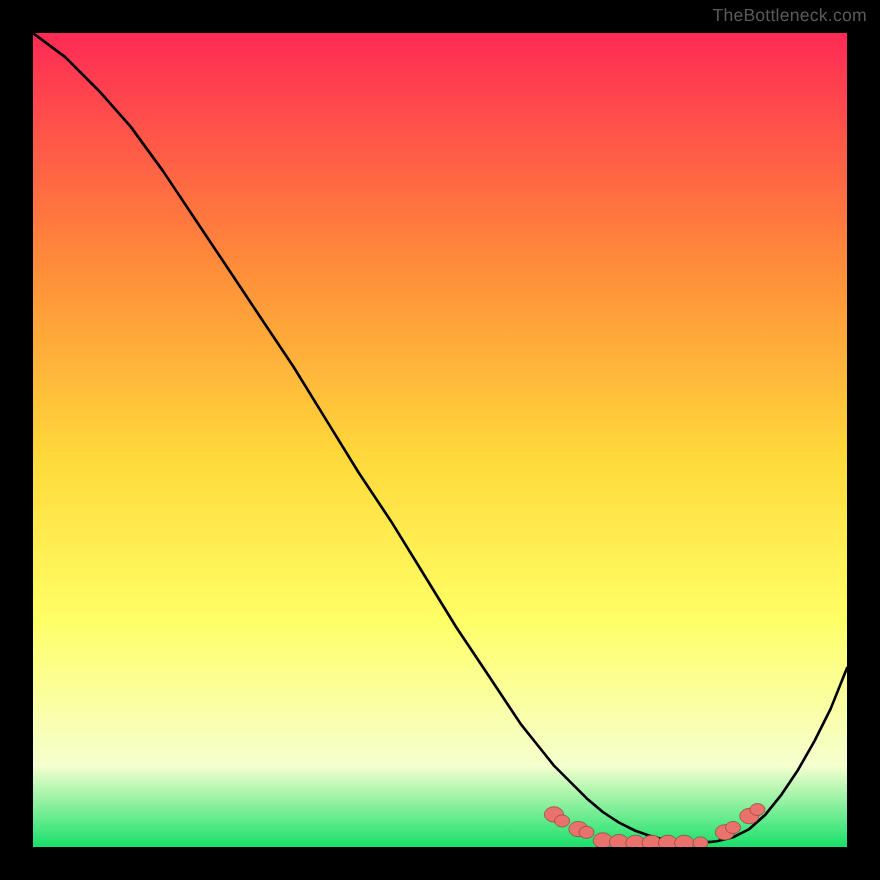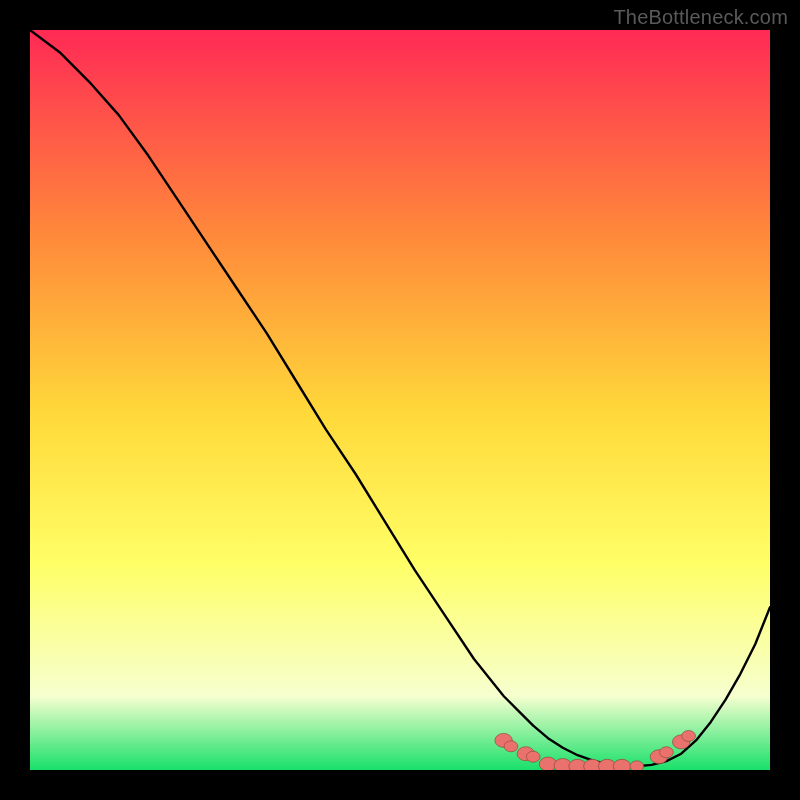--- a/index.html
+++ b/index.html
@@ -28,21 +28,21 @@
   .plot svg {
     width: 100%;
     height: 100%;
     display: block;
   }
   .watermark {
     position: absolute;
     top: 6px;
     right: 12px;
     color: #5a5a5a;
-    font-size: 20px;
+    font-size: 16px;
     font-weight: 500;
     letter-spacing: 0.2px;
   }
 </style>
 </head>
 <body>
 <div class="root">
 
   <div class="watermark">TheBottleneck.com</div>
 

